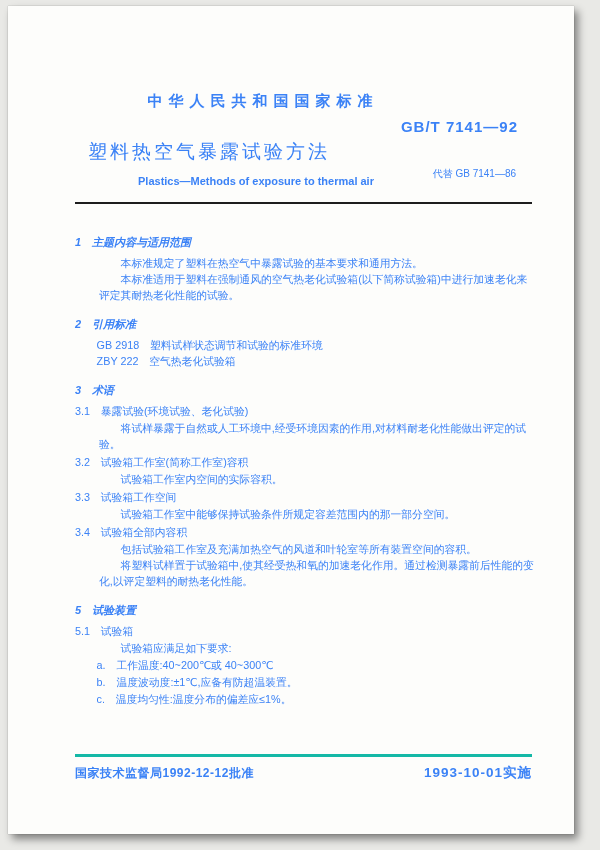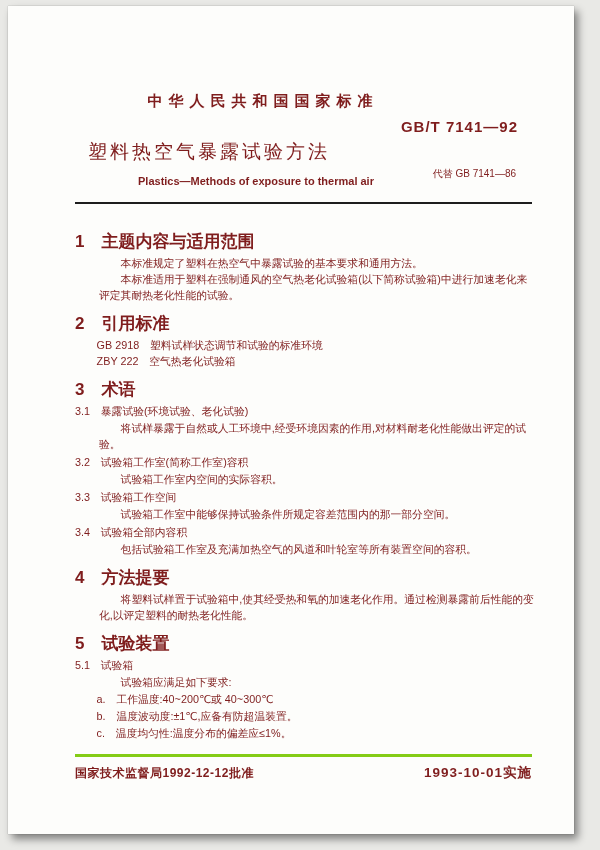--- a/index.html
+++ b/index.html
@@ -18,21 +18,21 @@
   .page {
     position: absolute;
     left: 8px;
     top: 6px;
     width: 566px;
     height: 828px;
     background: #fdfdfb;
     box-shadow: 4px 5px 8px rgba(0,0,0,0.45), 0 0 1px rgba(0,0,0,0.35);
     display: flex;
     flex-direction: column;
-    color: #7f1d1d;
+    color: #3b82f6;
   }
   
   .doc-header {
     position: relative;
     height: 200px;
     flex: 0 0 auto;
   }
   .std-label {
     position: absolute;
     top: 86px;
@@ -85,33 +85,34 @@
   
   .doc-body {
     flex: 1 1 auto;
     overflow: hidden;
     padding: 16px 40px 0 67px;
     font-size: 10.8px;
     line-height: 16px;
   }
   .sec-heading {
     font-weight: bold;
-    font-size: 17px;
+    font-size: 11px;
     margin: 13px 0 5px 0;
+    font-style: italic;
   }
   .doc-body .sec-heading:first-child { margin-top: 12px; }
   .para { text-indent: 2em; margin-left: 24px; }
   .ref  { margin-left: 2em; }
   .sub  { margin-top: 2px; margin-bottom: 1px; }
   .li   { margin-left: 2em; margin-top: 1px; }
   
   .doc-footer {
     flex: 0 0 auto;
     margin: 0 42px 52px 67px;
-    border-top: 3px solid #84cc16;
+    border-top: 3px solid #14b8a6;
     padding-top: 7px;
     display: flex;
     justify-content: space-between;
     align-items: baseline;
   }
   .approval {
     font-size: 12px;
     font-weight: bold;
     letter-spacing: 0.5px;
   }
@@ -148,21 +149,20 @@
       <div class="sec-heading">3　术语</div>
       <div class="sub">3.1　暴露试验(环境试验、老化试验)</div>
       <div class="para">将试样暴露于自然或人工环境中,经受环境因素的作用,对材料耐老化性能做出评定的试验。</div>
       <div class="sub">3.2　试验箱工作室(简称工作室)容积</div>
       <div class="para">试验箱工作室内空间的实际容积。</div>
       <div class="sub">3.3　试验箱工作空间</div>
       <div class="para">试验箱工作室中能够保持试验条件所规定容差范围内的那一部分空间。</div>
       <div class="sub">3.4　试验箱全部内容积</div>
       <div class="para">包括试验箱工作室及充满加热空气的风道和叶轮室等所有装置空间的容积。</div>
 
-      <div class="sec-heading">4　方法提要</div>
       <div class="para">将塑料试样置于试验箱中,使其经受热和氧的加速老化作用。通过检测暴露前后性能的变化,以评定塑料的耐热老化性能。</div>
 
       <div class="sec-heading">5　试验装置</div>
       <div class="sub">5.1　试验箱</div>
       <div class="para">试验箱应满足如下要求:</div>
       <div class="li">a.　工作温度:40~200℃或 40~300℃</div>
       <div class="li">b.　温度波动度:±1℃,应备有防超温装置。</div>
       <div class="li">c.　温度均匀性:温度分布的偏差应≤1%。</div>
 
     </div>

